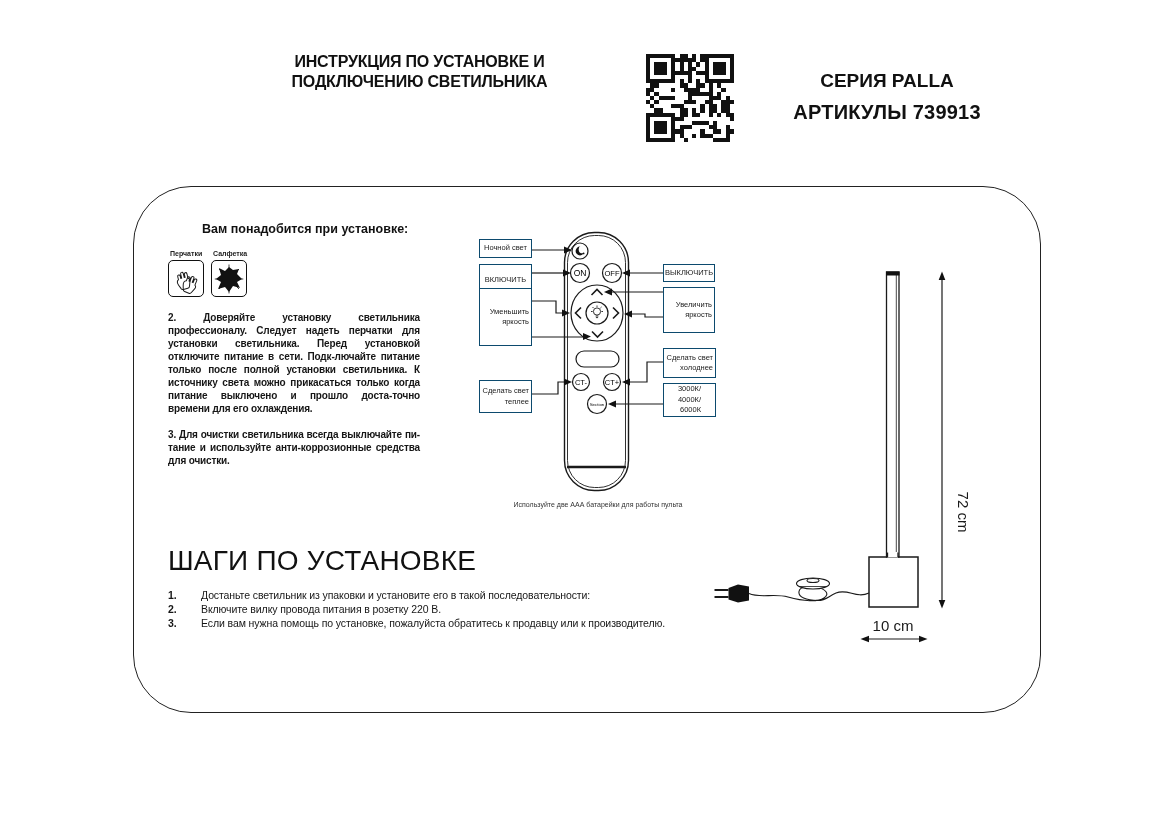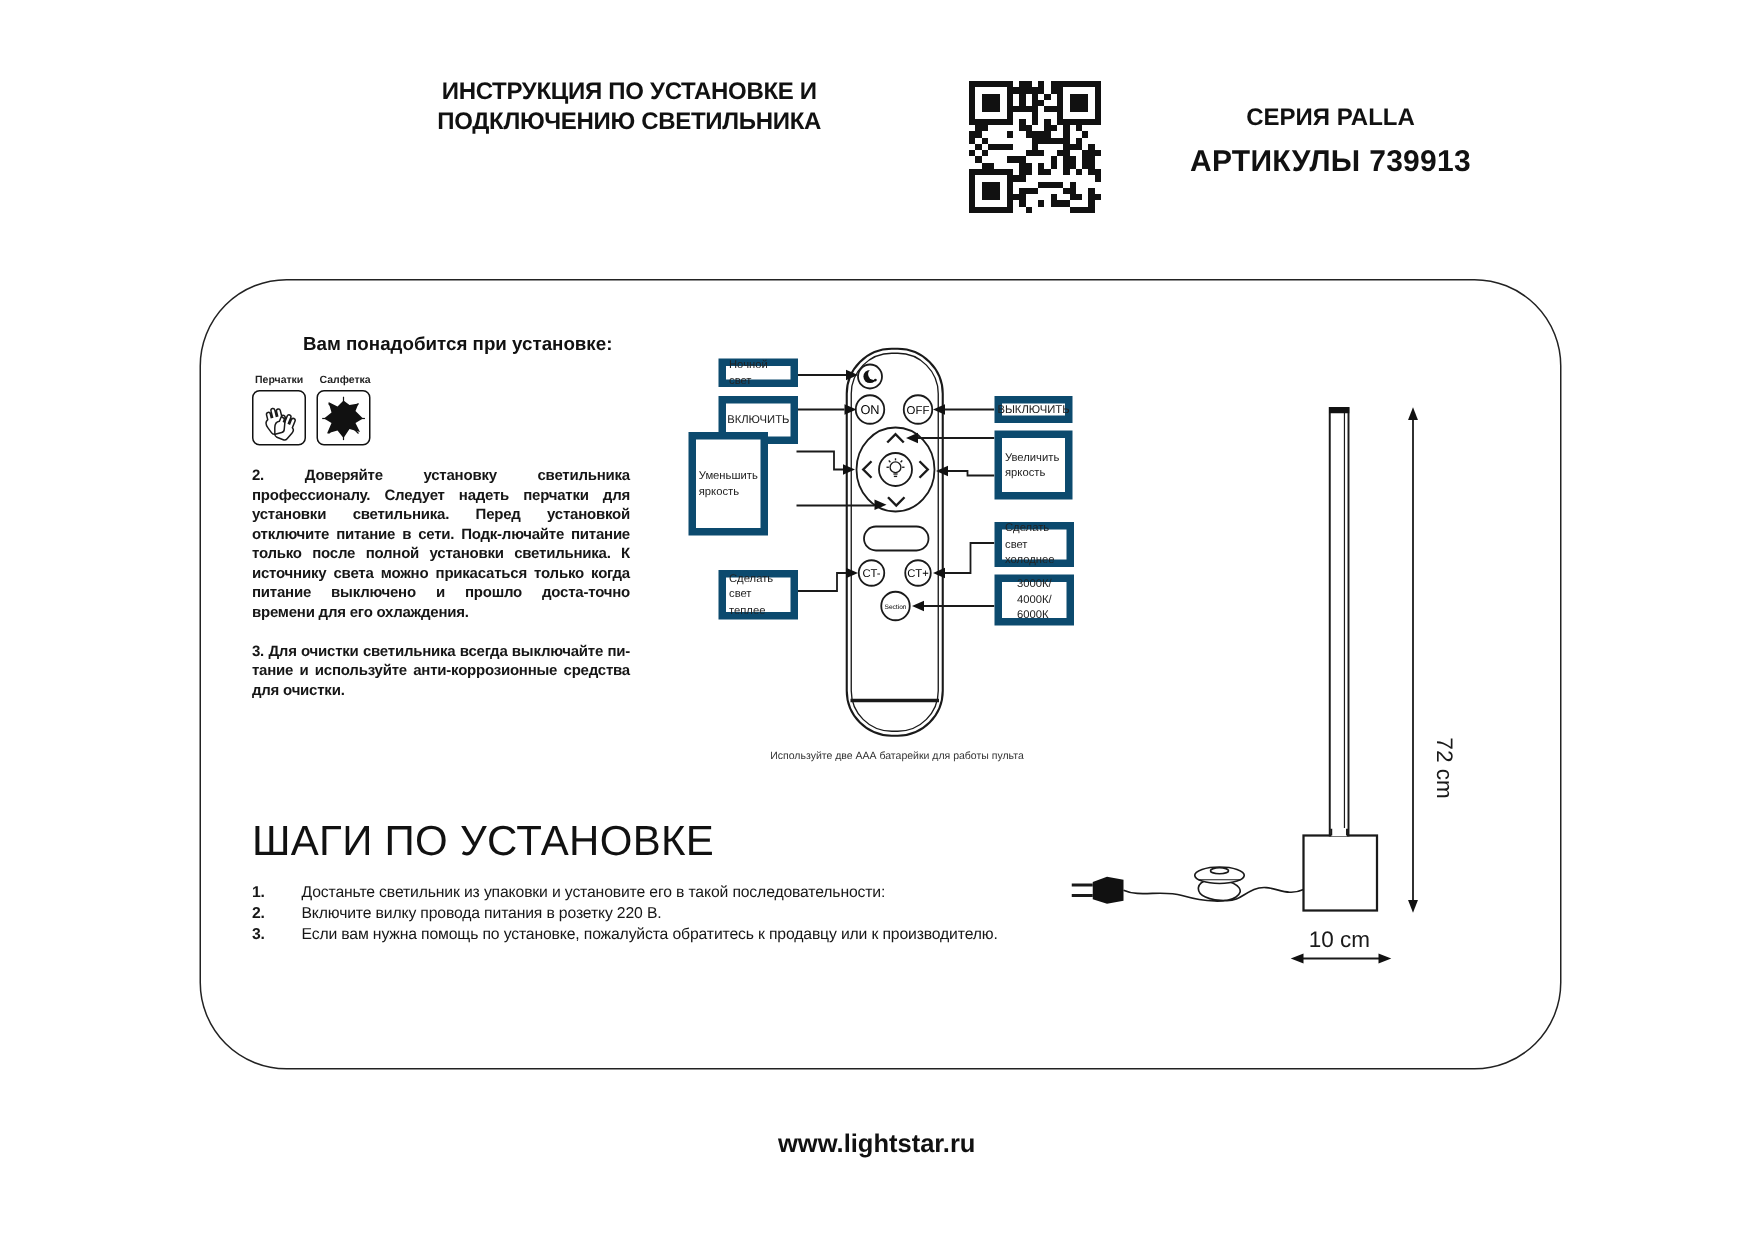--- a/index.html
+++ b/index.html
@@ -12,42 +12,42 @@
         display:flex;flex-direction:column;align-items:center;justify-content:center;background:#fff;}
   .logo-word{font-family:"Liberation Serif",serif;font-weight:bold;font-size:22px;line-height:.92;color:#15151f;letter-spacing:.5px;}
   .logo-group{font-size:9px;letter-spacing:4px;color:#5a5a5a;margin-top:3px;margin-left:4px;}
   .logo-flag{display:flex;width:56px;height:6px;margin-top:4px;}
   .logo-flag span{flex:1;}
   .logo-underline{width:56px;height:2px;background:#111;margin-top:1px;}
 
   #main-title{left:222px;top:52px;width:395px;text-align:center;font-weight:bold;font-size:16px;
               line-height:1.24;white-space:pre-line;letter-spacing:-.2px;color:#111;}
   #series-block{left:772px;top:70px;width:230px;text-align:center;color:#111;}
-  #series-name{font-weight:bold;font-size:16px;}
+  #series-name{font-weight:bold;font-size:19px;}
   #article-numbers{font-weight:bold;font-size:20px;margin-top:9px;letter-spacing:.2px;}
   #qr{left:645px;top:54px;}
 
   
   #main-panel{left:133px;top:186px;width:908px;height:527px;border:1.5px solid #222;border-radius:58px;box-sizing:border-box;}
 
   
   #left-col{left:168px;top:222px;width:252px;}
   #tools-heading{font-weight:bold;font-size:12.5px;color:#111;margin-left:34px;}
   #tools-row{display:flex;gap:7px;margin-top:14px;}
   .tool{display:flex;flex-direction:column;}
   .tool-label{font-size:7px;font-weight:bold;margin-bottom:3px;margin-left:2px;color:#222;}
   .tool-box{width:36px;height:37px;border:1.5px solid #111;border-radius:5px;box-sizing:border-box;
             display:flex;align-items:center;justify-content:center;background:#fff;}
   #notes{margin-top:14px;}
   #notes p{margin:0 0 13px 0;font-size:10px;font-weight:bold;line-height:13px;letter-spacing:-.15px;
            text-align:justify;color:#161616;}
 
   
-  .rlabel{border:5px solid #0c4a6e;box-sizing:border-box;display:flex;align-items:center;justify-content:center;
-          text-align:left;font-size:7.5px;line-height:1.4;padding:1px 2px;white-space:pre-line;color:#222;background:#fff;}
+  .rlabel{border:1px solid #0c4a6e;box-sizing:border-box;display:flex;align-items:center;justify-content:center;
+          text-align:right;font-size:7.5px;line-height:1.4;padding:1px 2px;white-space:pre-line;color:#222;background:#fff;}
   #remote-caption{left:508px;top:501px;width:180px;text-align:center;font-size:7px;color:#333;}
 
   
   #steps{left:168px;top:545px;width:700px;}
   #steps-heading{font-size:28px;font-weight:normal;letter-spacing:.2px;color:#111;}
   #steps-list{margin-top:11px;}
   .step-row{display:flex;font-size:10.5px;line-height:14px;letter-spacing:-.1px;color:#161616;}
   .step-num{width:33px;font-weight:bold;}
   .step-text{flex:1;}
 
@@ -466,21 +466,21 @@
         <text x="893" y="631" text-anchor="middle" font-size="15" font-family="Liberation Sans,sans-serif" fill="#1a1a1a">10 cm</text>
         <line x1="867" y1="639" x2="921" y2="639" class="ln" stroke-width="1.2"></line>
         <path d="M860.5,639 l8.5,-3.3 v6.6 z" fill="#111"></path>
         <path d="M927.5,639 l-8.5,-3.3 v6.6 z" fill="#111"></path>
       </g>
     </g>
   </svg>
 
   <div class="abs rlabel" style="left:479px;top:239px;width:53px;height:19px">Ночной свет</div>
   <div class="abs rlabel" style="left:479px;top:264px;width:53px;height:32px">ВКЛЮЧИТЬ</div>
-  <div class="abs rlabel" style="left:459px;top:288px;width:53px;height:69px">Уменьшить яркость</div>
+  <div class="abs rlabel" style="left:479px;top:288px;width:53px;height:58px">Уменьшить яркость</div>
   <div class="abs rlabel" style="left:479px;top:380px;width:53px;height:33px">Сделать свет теплее</div>
   <div class="abs rlabel" style="left:663px;top:264px;width:52px;height:18px">ВЫКЛЮЧИТЬ</div>
   <div class="abs rlabel" style="left:663px;top:287px;width:52px;height:46px">Увеличить яркость</div>
   <div class="abs rlabel" style="left:663px;top:348px;width:53px;height:30px">Сделать свет холоднее</div>
   <div class="abs rlabel" style="left:663px;top:383px;width:53px;height:34px">3000К/
 4000К/
 6000К</div>
 
   <div class="abs" id="remote-caption">Используйте две ААА батарейки для работы пульта</div>
 
@@ -495,15 +495,14 @@
         <div class="step-num">2.</div>
         <div class="step-text">Включите вилку провода питания в розетку 220 В.</div>
       </div>
       <div class="step-row">
         <div class="step-num">3.</div>
         <div class="step-text">Если вам нужна помощь по установке, пожалуйста обратитесь к продавцу или к производителю.</div>
       </div>
     </div>
   </div>
 
-  <div class="abs" id="footer-url">www.lightstar.ru</div>
 
 </div>
 
 </body></html>

